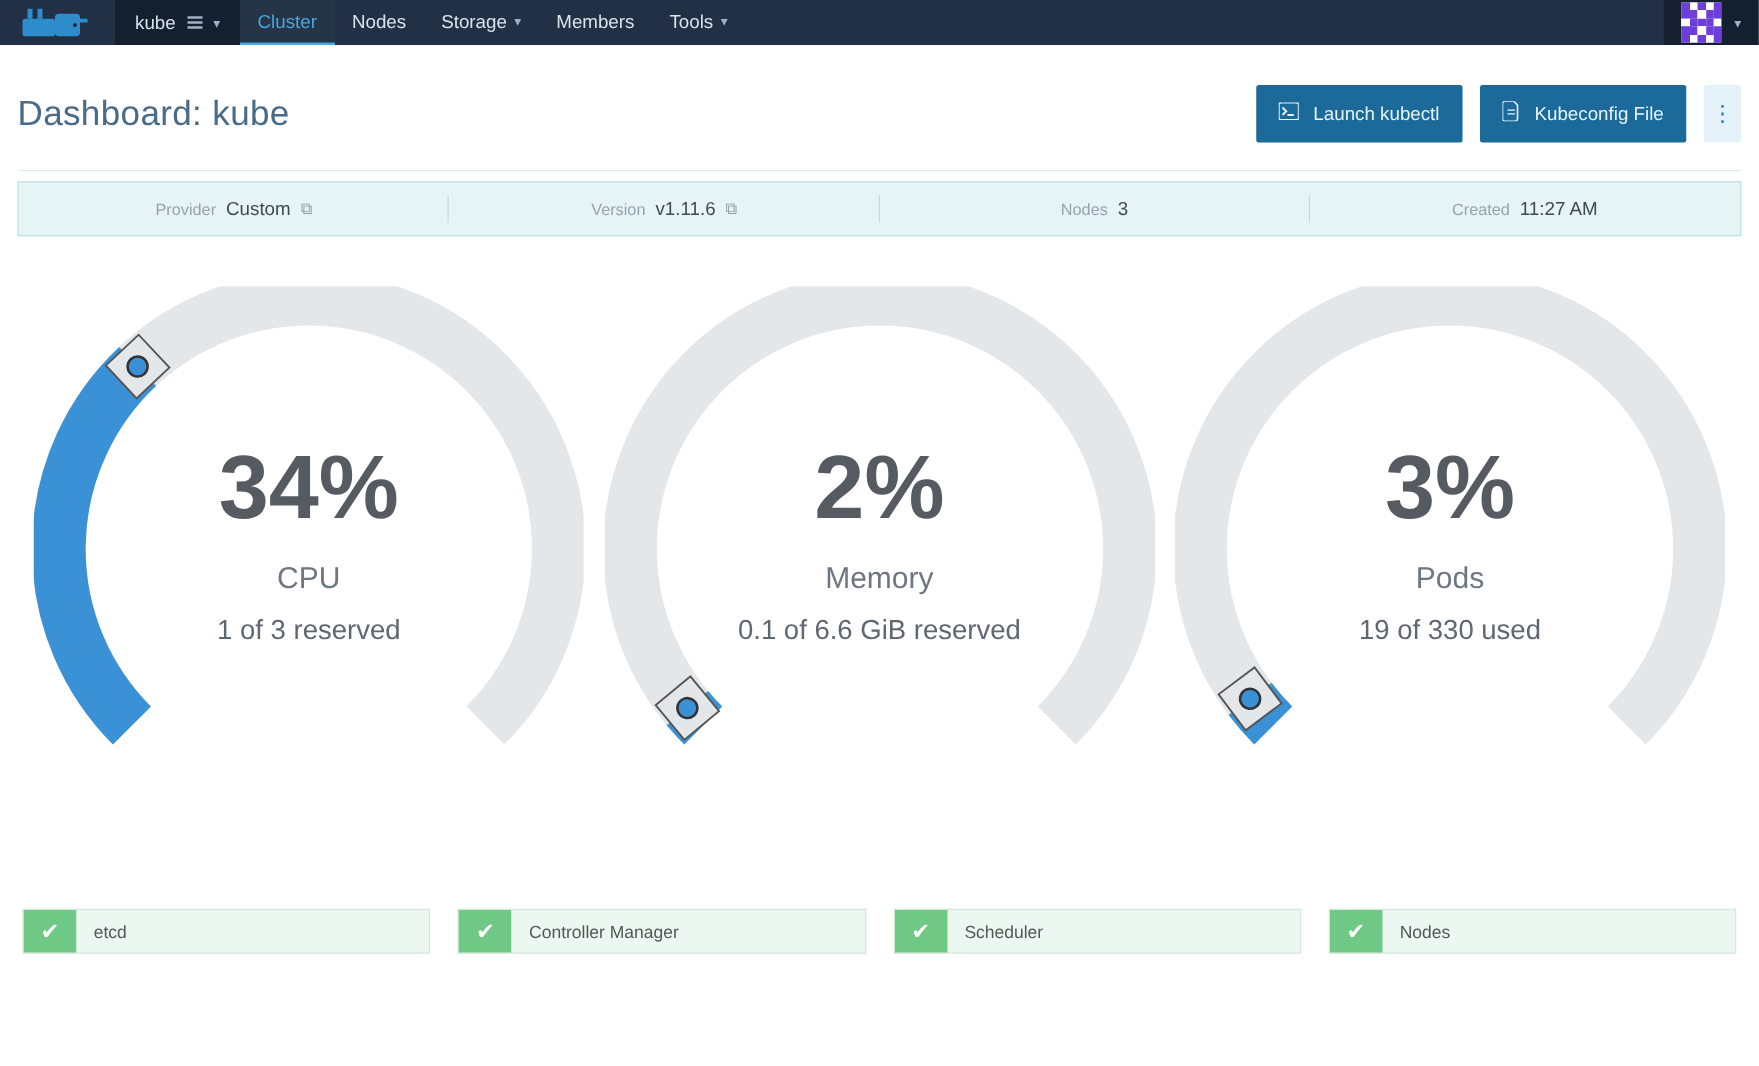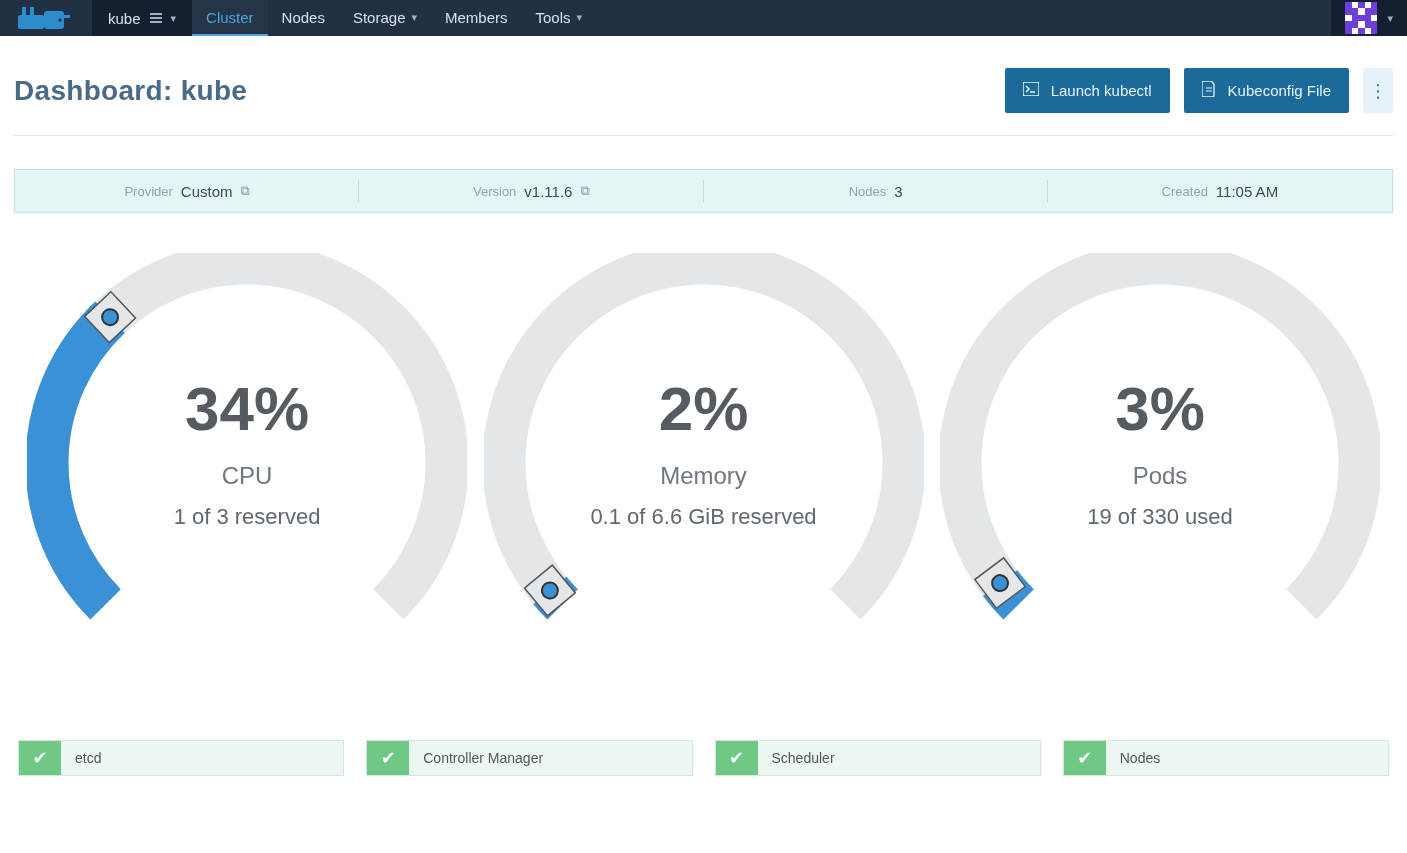--- a/index.html
+++ b/index.html
@@ -78,21 +78,21 @@
   }
   .page-head {
     display: flex;
     align-items: center;
     justify-content: space-between;
     padding: 18px 0 22px 0;
     border-bottom: 1px solid #e2e7eb;
   }
   .page-title {
     font-size: 28px;
-    font-weight: 700;
+    font-weight: 400;
     color: #4a6b88;
     letter-spacing: .3px;
   }
   .head-actions { display: flex; gap: 14px; align-items: stretch; }
   .btn {
     background: #1c6a99;
     color: #e7f3fb;
     display: flex;
     align-items: center;
     gap: 12px;
@@ -109,21 +109,21 @@
     display: flex;
     align-items: center;
     justify-content: center;
     border-radius: 2px;
     font-size: 18px;
     cursor: pointer;
   }
 
   
   .meta-bar {
-    margin-top: 33px;
+    margin-top: 8px;
     border: 1px solid #bfe2e4;
     background: #e5f4f5;
     display: flex;
     height: 44px;
     font-size: 14px;
     color: #6e7c88;
   }
   .meta-cell {
     flex: 1;
     display: flex;
@@ -149,21 +149,21 @@
     padding: 40px 8px 0 8px;
   }
   .gauge {
     width: 450px;
     display: flex;
     flex-direction: column;
     align-items: center;
   }
   .gauge svg { display: block; }
   .gauge .percent {
-    font-size: 62px;
+    font-size: 72px;
     font-weight: 600;
     color: #555b60;
     margin-top: -260px;
     z-index: 1;
     position: relative;
   }
   .gauge .g-title {
     font-size: 24px;
     color: #6e7680;
     margin-top: 18px;
@@ -326,21 +326,21 @@
       <span class="meta-label">Version</span>
       <span class="meta-value">v1.11.6</span>
       <span class="copy">⧉</span>
     </div>
     <div class="meta-cell">
       <span class="meta-label">Nodes</span>
       <span class="meta-value">3</span>
     </div>
     <div class="meta-cell">
       <span class="meta-label">Created</span>
-      <span class="meta-value">11:05 AM</span>
+      <span class="meta-value">11:27 AM</span>
     </div>
   </div>
 
   <div class="gauges">
 
     <div class="gauge">
       <svg width="440" height="380" viewBox="0 0 440 380">
         <g transform="translate(220,210)">
           <path d="M -141.4 141.4 A 200 200 0 1 1 141.4 141.4" fill="none" stroke="#e4e7ea" stroke-width="43"></path>
           <path fill="none" stroke="#3b91d6" stroke-width="43" d="M -141.42135623730948 141.4213562373095 A 200 200 0 0 1 -136.90942118573778 -145.79372548428228"></path>

